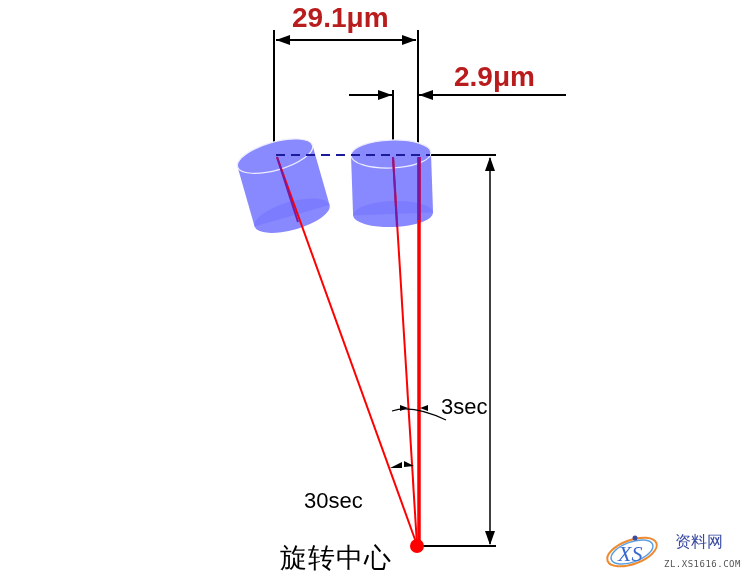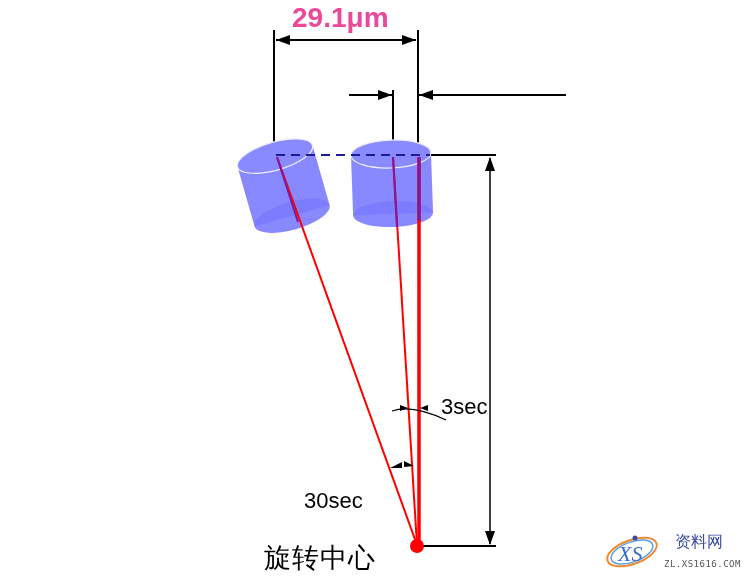--- a/index.html
+++ b/index.html
@@ -1,19 +1,19 @@
 <!DOCTYPE html>
 <html><head>
   <meta charset="utf-8">
   <style>
     html, body { margin: 0; padding: 0; background: #ffffff; }
     body { width: 746px; height: 580px; position: relative; overflow: hidden; font-family: "Liberation Sans", "DejaVu Sans", sans-serif; }
     #stage { position: absolute; left: 0; top: 0; width: 746px; height: 580px; }
     .lbl { position: absolute; white-space: nowrap; line-height: 1; }
-    .dim-green { color: #ec4899; font-weight: bold; font-size: 28px; font-family: "Liberation Sans", sans-serif; }
+    .dim-green { color: #b91c1c; font-weight: bold; font-size: 28px; font-family: "Liberation Sans", sans-serif; }
     .dim-black { color: #000000; font-size: 26px; font-family: "Liberation Sans", sans-serif; }
     .ang { color: #000000; font-size: 22px; font-family: "Liberation Sans", sans-serif; }
     .cn { color: #000000; font-size: 27px; font-family: "DejaVu Sans", sans-serif; letter-spacing: 1px; }
     .wm { position: absolute; left: 606px; top: 530px; width: 140px; height: 46px; }
     .wm-title { position: absolute; left: 56px; top: 2px; font-size: 16px; font-weight: normal; color: #3a4aa0; font-family: "DejaVu Sans", sans-serif; margin-left: 13px; }
     .wm-url { position: absolute; left: 58px; top: 29px; font-size: 9px; color: #555; font-family: "DejaVu Sans Mono", monospace; letter-spacing: 0.5px; }
   </style>
 </head>
 <body>
 
@@ -90,21 +90,22 @@
 
     <g>
       <ellipse cx="632" cy="552" rx="26" ry="12" fill="none" stroke="#f08a30" stroke-width="2" transform="rotate(-20 632 552)"></ellipse>
       <ellipse cx="632" cy="552" rx="22" ry="10" fill="none" stroke="#5aa0e0" stroke-width="1.5" transform="rotate(-20 632 552)"></ellipse>
       <circle cx="635" cy="538" r="2.5" fill="#3a4aa0"></circle>
       <text x="618" y="561" font-family="Liberation Serif, serif" font-style="italic" font-size="22" fill="#3a6ad0">XS</text>
     </g>
   </svg>
 
   <div class="lbl dim-green" style="left:292px; top:4px;">29.1μm</div>
+  <div class="lbl dim-green" style="left:454px; top:63px;">2.9μm</div>
   <div class="lbl ang" style="left:441px; top:396px;">3sec</div>
   <div class="lbl ang" style="left:304px; top:455px;margin-top:35px;">30sec</div>
-  <div class="lbl cn" style="left:264px; top:544px;">旋转中心</div>
+  <div class="lbl cn" style="left:280px; top:544px;">旋转中心</div>
 
   <div class="wm">
     <span class="wm-title">资料网</span>
     <span class="wm-url">ZL.XS1616.COM</span>
   </div>
 </div>
 
 </body></html>

